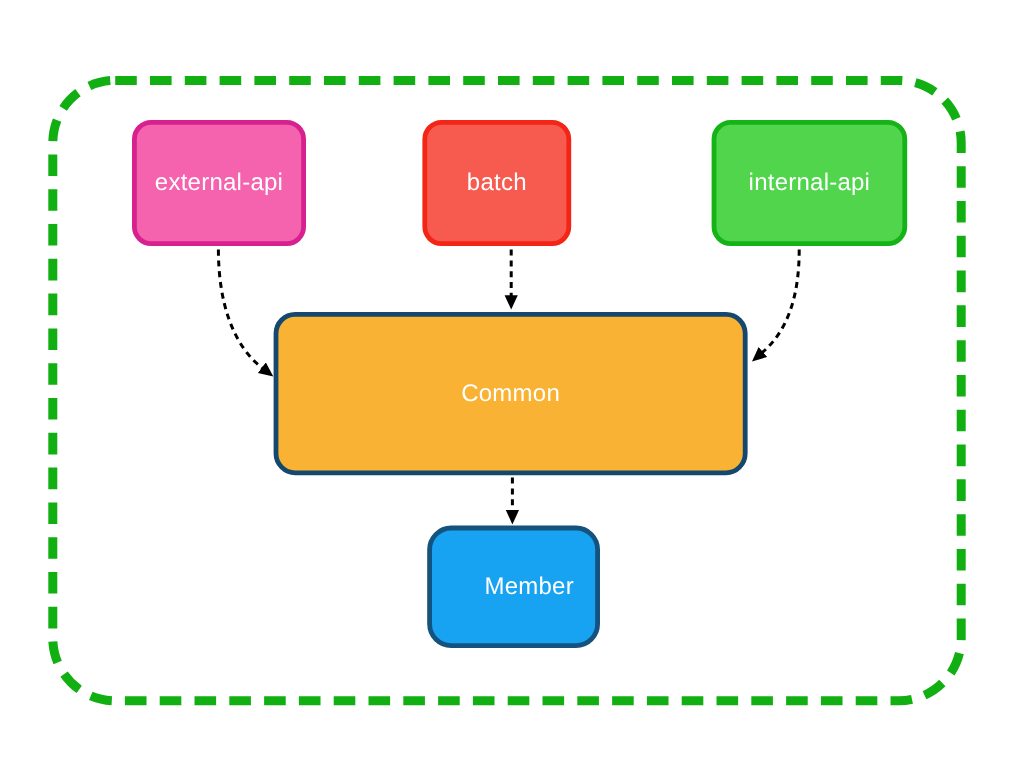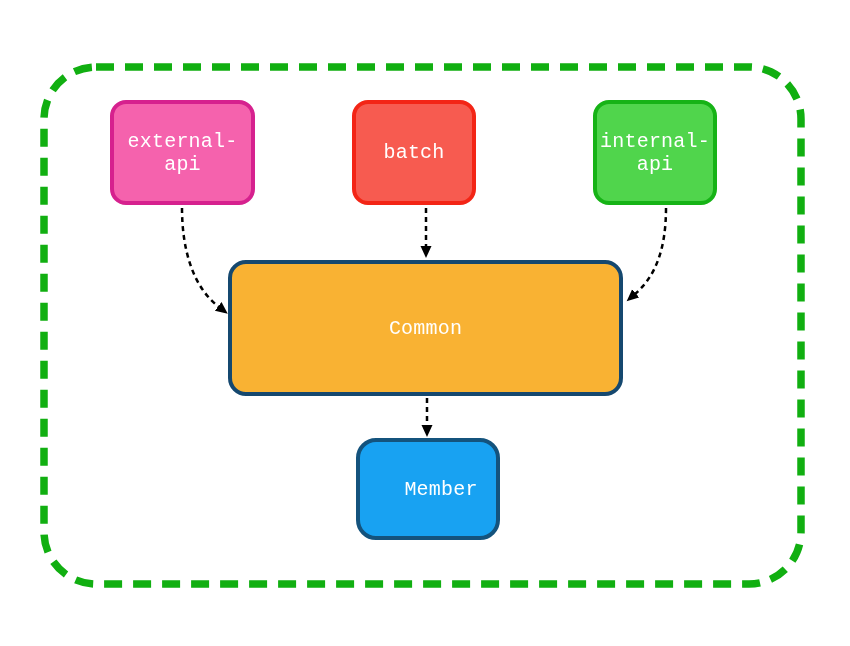--- a/index.html
+++ b/index.html
@@ -1,21 +1,21 @@
 <!DOCTYPE html>
 <html><head>
 <meta charset="utf-8">
 <style>
   html, body { margin: 0; padding: 0; background: #ffffff; }
   .stage {
     position: relative;
     width: 850px;
     height: 646px;
     background: #ffffff;
-    font-family: Liberation Mono, monospace;
+    font-family: Liberation Sans, sans-serif;
     overflow: hidden;
   }
   svg.layer {
     position: absolute;
     left: 0; top: 0;
     width: 850px; height: 646px;
   }
   .node {
     position: absolute;
     box-sizing: border-box;
@@ -24,21 +24,21 @@
     justify-content: center;
     border: 4px solid #000;
     border-radius: 16px;
     color: #ffffff;
     font-size: 20px;
     letter-spacing: 0.2px;
     text-align: center;
   }
   .node-external { left: 110px; top: 100px; width: 145px; height: 105px; }
   .node-batch    { left: 352px; top: 100px; width: 124px; height: 105px; }
-  .node-internal { left: 593px; top: 100px; width: 124px; height: 105px; }
+  .node-internal { left: 593px; top: 100px; width: 163px; height: 105px; }
   .node-common   { left: 228px; top: 260px; width: 395px; height: 136px; border-radius: 18px; }
   .node-member   { left: 356px; top: 438px; width: 144px; height: 102px; border-radius: 20px; padding-left: 26px; }
   .edge {
     fill: none;
     stroke-width: 2.5;
     stroke-dasharray: 5 4;
     stroke-linecap: butt;
   }
   .boundary {
     fill: none;

